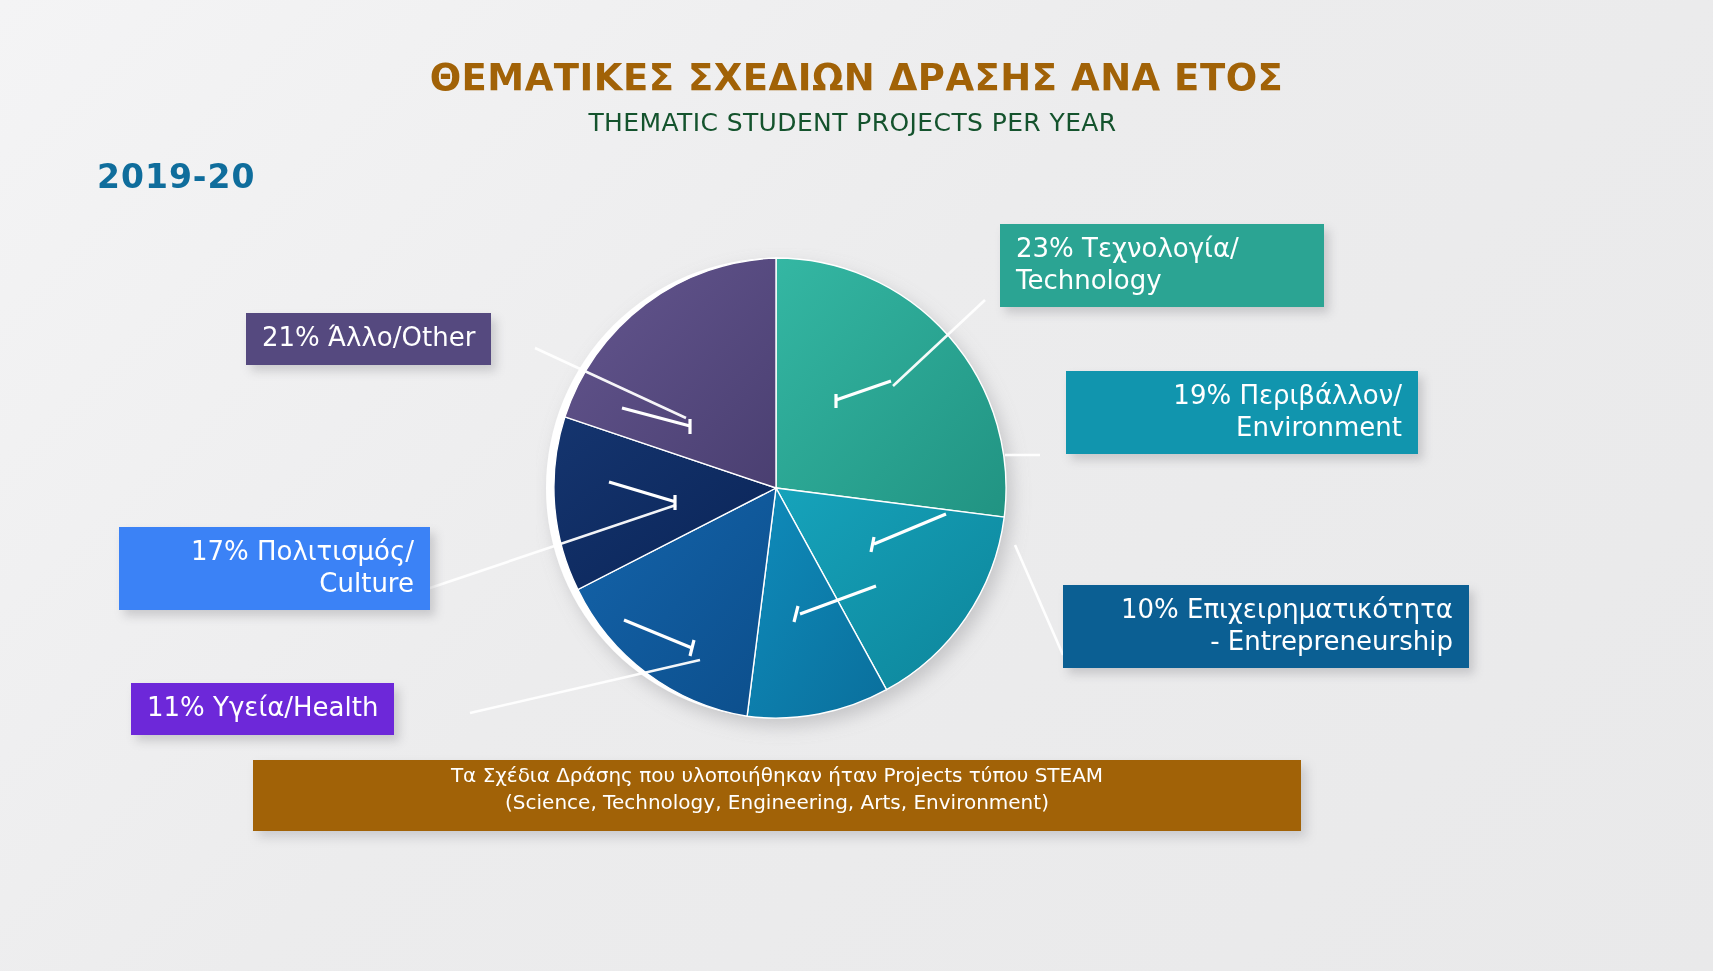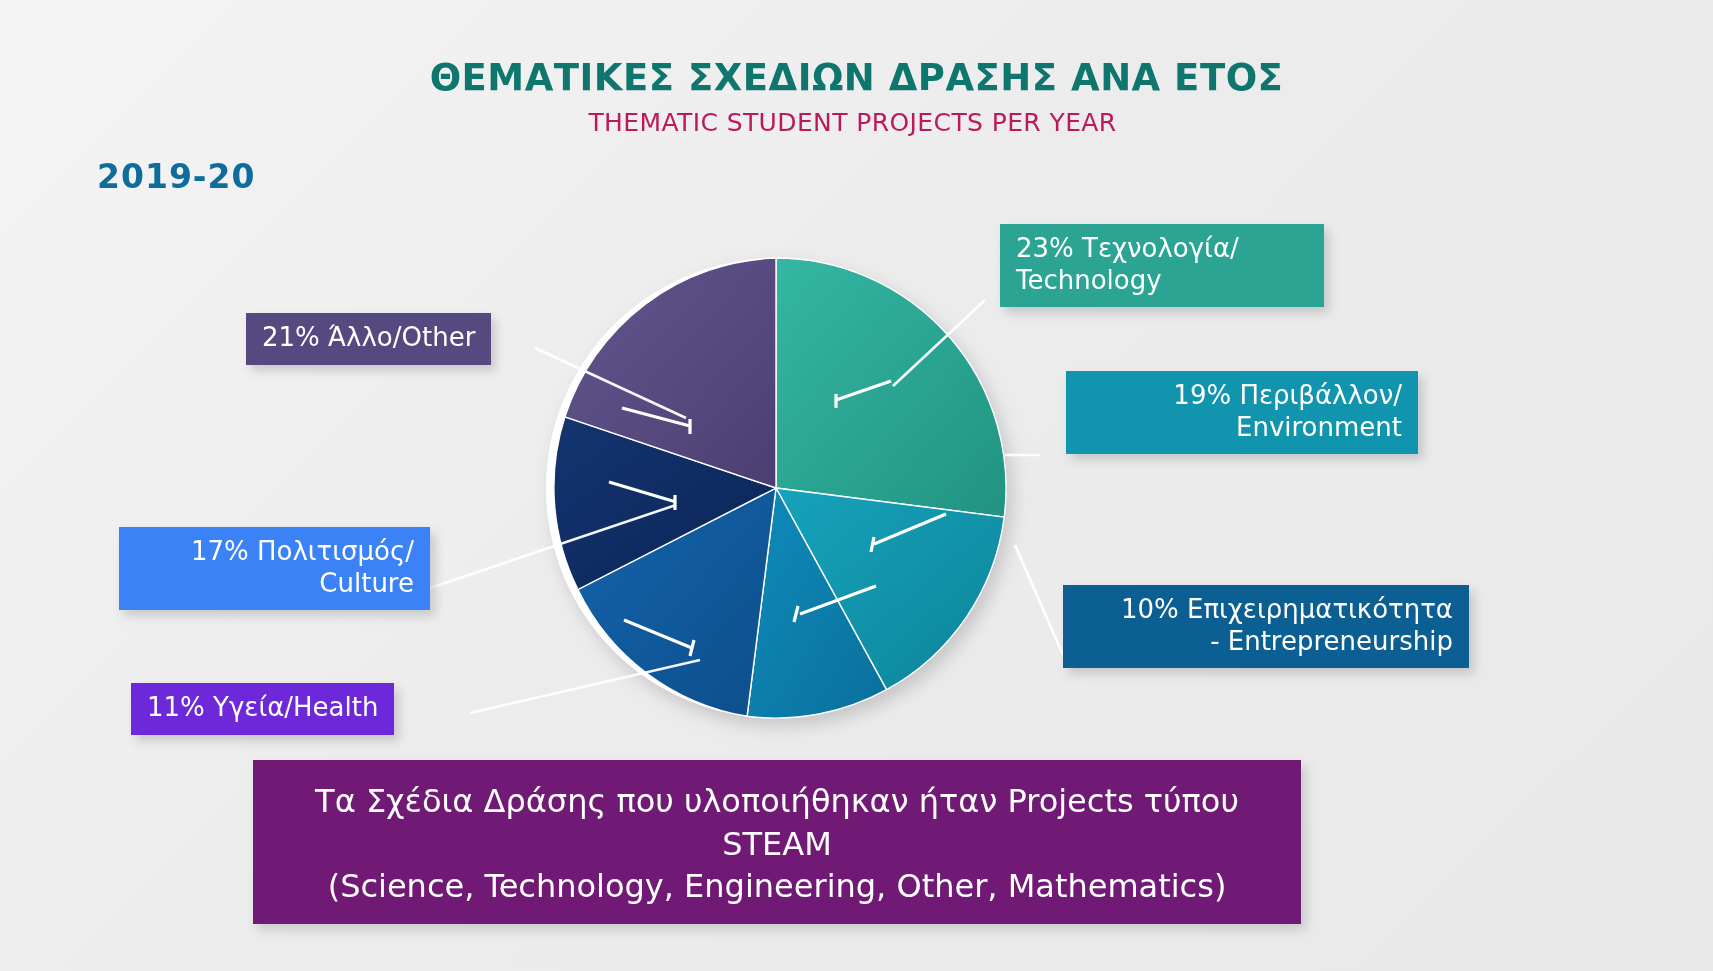--- a/index.html
+++ b/index.html
@@ -9,26 +9,26 @@
     font-family:"DejaVu Sans", sans-serif;
     overflow:hidden;position:relative;
   }
   #stage{position:absolute;inset:0;}
 
   
   .title-main{
     position:absolute;left:0;right:0;top:56px;text-align:center;
     font-family:"DejaVu Sans", sans-serif;
     font-size:37px;font-weight:bold;letter-spacing:.5px;
-    color:#0f766e;
+    color:#a16207;
   }
   .title-sub{
     position:absolute;left:0;right:8px;top:108px;text-align:center;
     font-size:25px;font-weight:normal;letter-spacing:.4px;
-    color:#be185d;
+    color:#14532d;
   }
   .year{
     position:absolute;left:97px;top:157px;
     font-size:33px;font-weight:bold;letter-spacing:1px;
     color:#0f6d9c;
   }
 
   
   #pie-wrap{position:absolute;left:536px;top:248px;width:500px;height:500px;}
   #pie-svg{position:absolute;left:0;top:0;}
@@ -51,23 +51,23 @@
   #lbl-tech{left:1000px;top:224px;width:324px;}
   #lbl-env {left:1066px;top:371px;width:352px;}
   #lbl-ent {left:1063px;top:585px;width:406px;}
   #lbl-other{left:246px;top:313px;}
   #lbl-cult{left:119px;top:527px;width:311px;}
   #lbl-health{left:131px;top:683px;}
 
   
   #caption{
     position:absolute;left:253px;top:760px;width:1048px;
-    background:#701a75;color:#ffffff;
-    font-size:32px;line-height:1.33;
-    text-align:center;padding:20px 22px 16px;
+    background:#a16207;color:#ffffff;
+    font-size:20px;line-height:1.33;
+    text-align:center;padding:2px 22px 16px;
     box-shadow:5px 6px 10px rgba(120,120,125,.28);
     box-sizing:border-box;
   }
   #caption div{display:block;}
 </style>
 </head>
 <body>
 
 <div id="stage">
 
@@ -156,16 +156,16 @@
 
   <div id="lbl-other" class="callout c" style="background:#55497f;">21% Άλλο/Other</div>
 
   <div id="lbl-cult" class="callout r" style="background:#3b82f6;">17% Πολιτισμός/
 Culture</div>
 
   <div id="lbl-health" class="callout c" style="background:#6d28d9;">11% Υγεία/Health</div>
 
   <div id="caption">
     <div>Τα Σχέδια Δράσης που υλοποιήθηκαν ήταν Projects τύπου STEAM</div>
-    <div>(Science, Technology, Engineering, Other, Mathematics)</div>
+    <div>(Science, Technology, Engineering, Arts, Environment)</div>
   </div>
 
 </div>
 
 </body></html>

